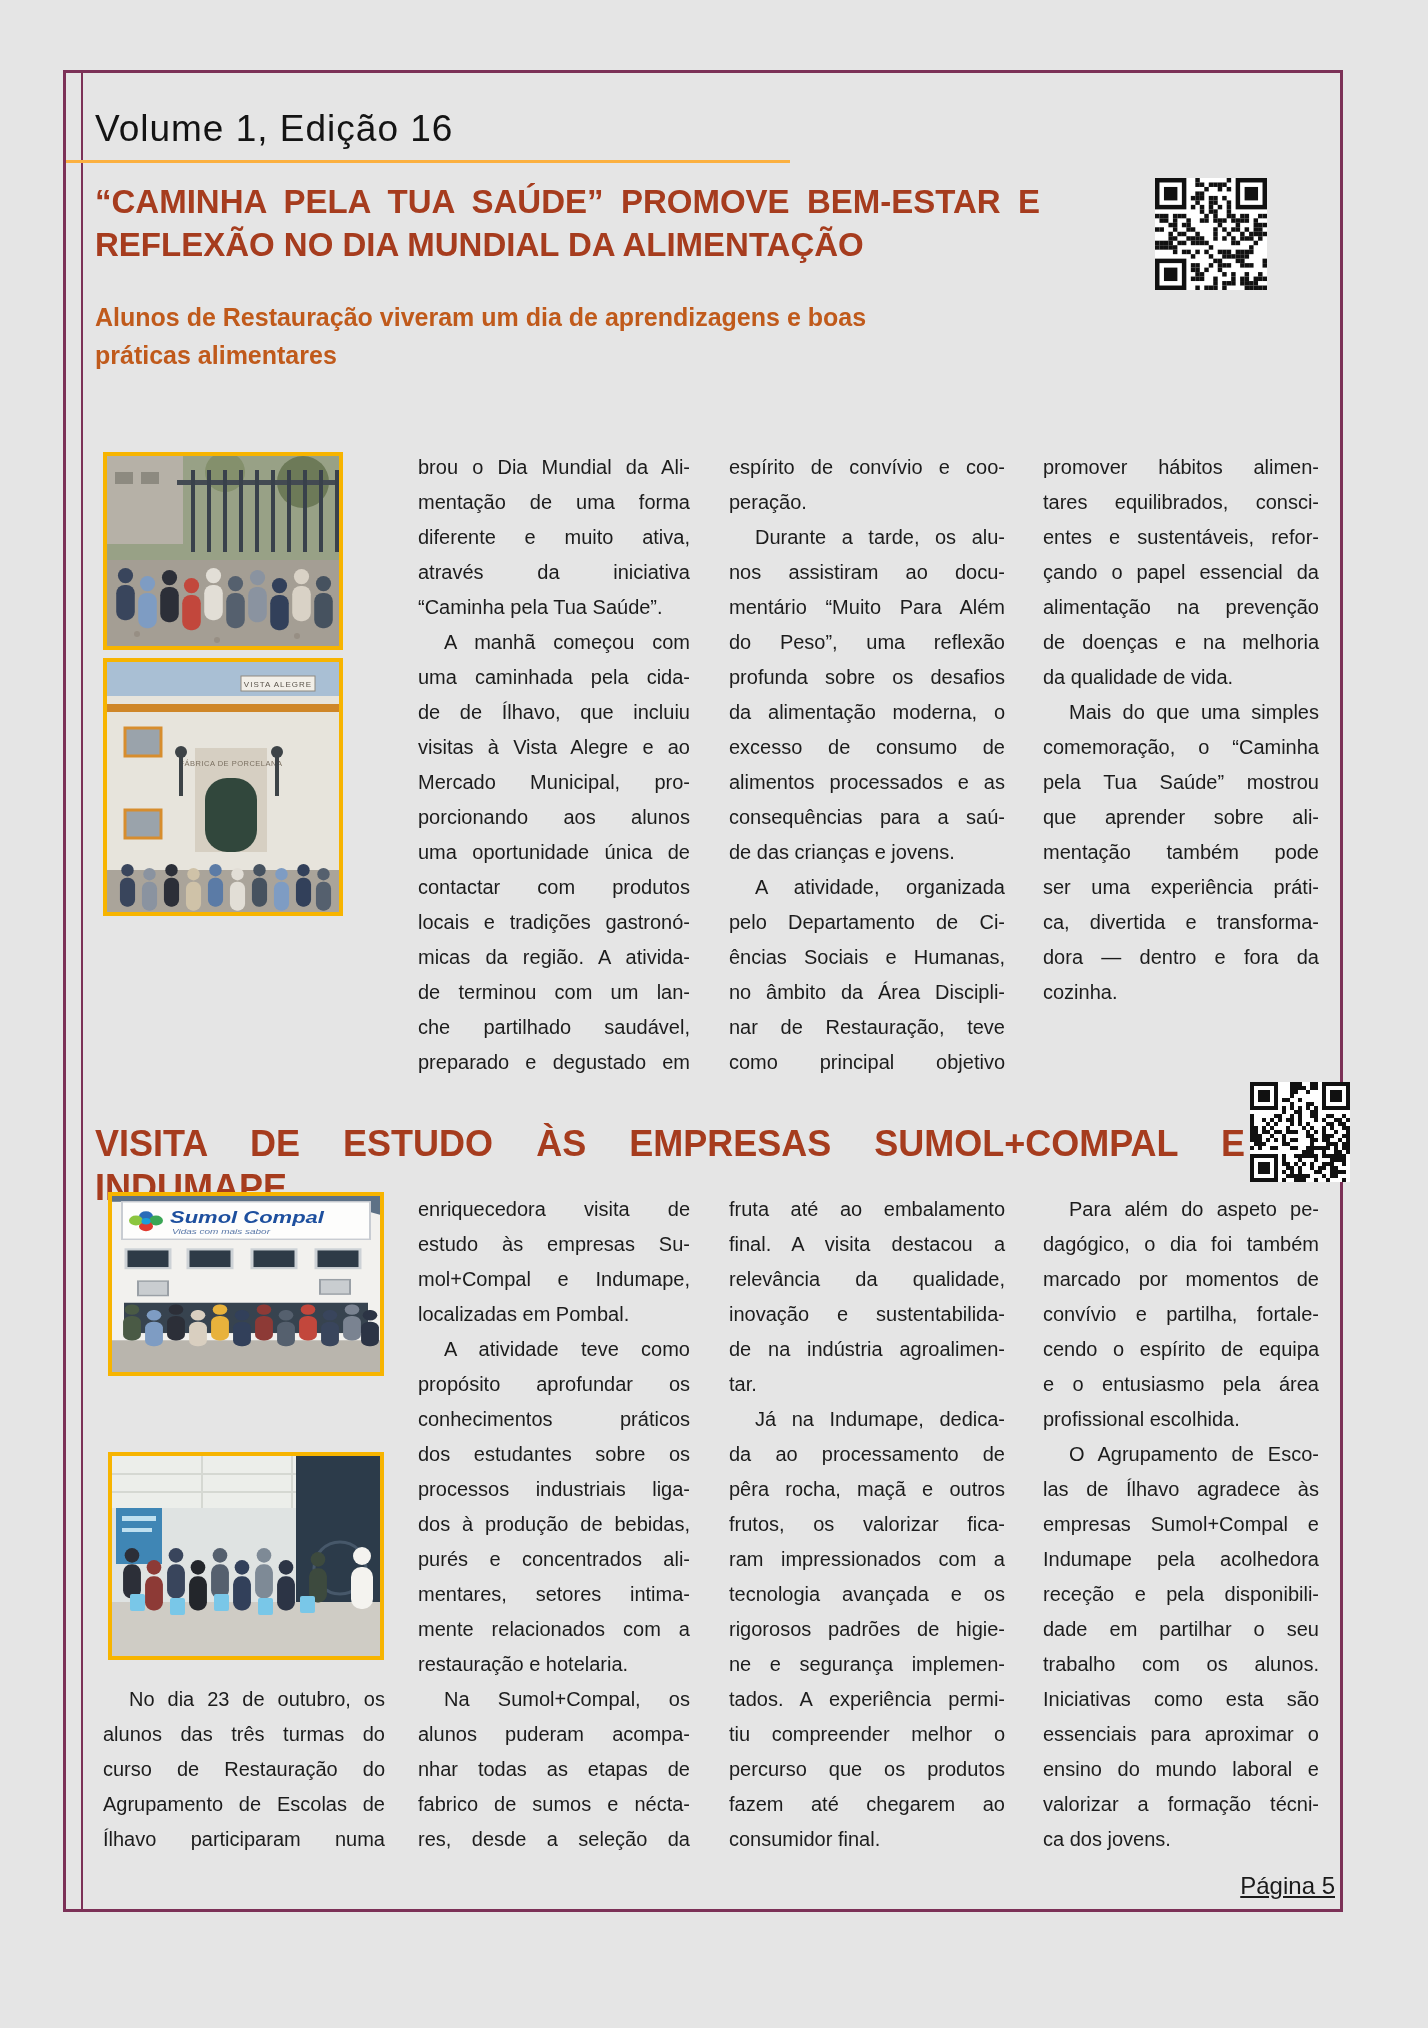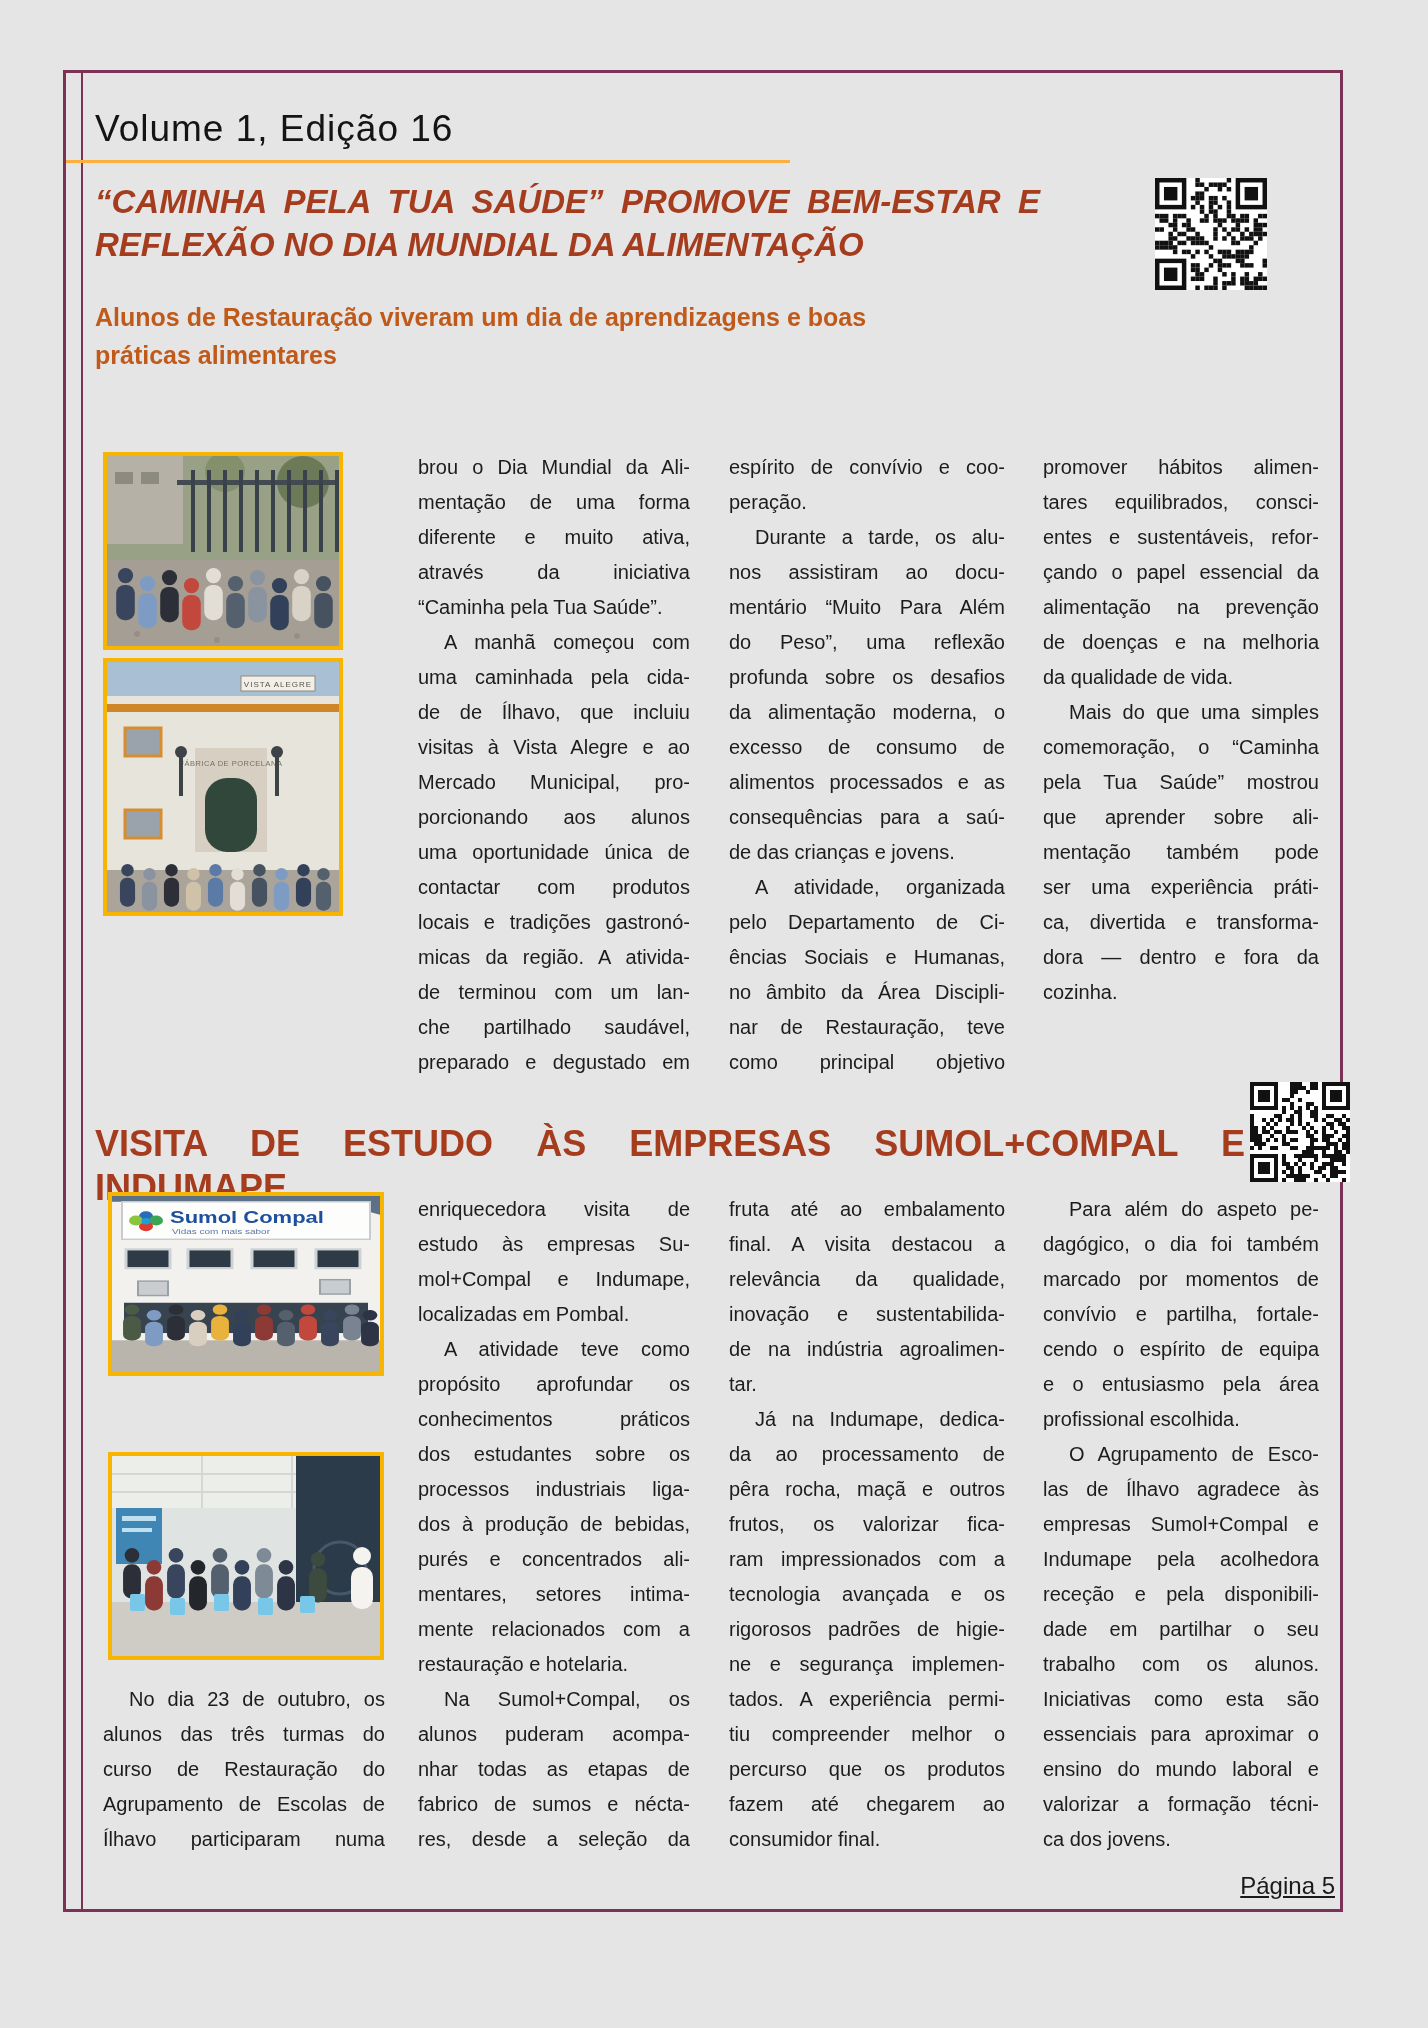--- a/index.html
+++ b/index.html
@@ -7,21 +7,21 @@
     position:relative;width:1428px;height:2028px;background:#e5e5e5;
     font-family:"Liberation Sans",sans-serif;overflow:hidden;
   }
   .abs{position:absolute;}
   
   .frame{position:absolute;left:63px;top:70px;width:1274px;height:1836px;
          border:3px solid #7C3157;}
   .frame-inner{position:absolute;left:15px;top:0;bottom:0;width:2px;background:#7C3157;}
   .vol{font-size:37px;font-weight:500;letter-spacing:1px;color:#141414;white-space:nowrap;}
   .rule{height:3px;background:#FBB040;}
-  .h1{color:#A63C1E;font-weight:bold;font-size:33px;line-height:43px;font-style:italic;}
+  .h1{color:#A63C1E;font-weight:bold;font-size:33px;line-height:43px;}
   .h1 .jl{text-align:justify;text-align-last:justify;}
   .h2{color:#A63C1E;font-weight:bold;font-size:36px;line-height:44px;
       text-align:justify;text-align-last:justify;white-space:normal;}
   .sub{color:#C05A1B;font-weight:bold;font-size:25px;line-height:38px;}
   
   .tcol{font-size:20px;line-height:35px;color:#1c1c1c;}
   .tcol .p{margin:0;}
   .tcol .ln{text-align:justify;text-align-last:justify;}
   .tcol .ln.end{text-align-last:left;}
   .tcol .p.ind .ln:first-child{text-indent:26px;}
@@ -637,21 +637,21 @@
         <rect x="2" y="2" width="3" height="3" fill="#111"></rect>
         <rect x="18" y="0" width="7" height="7" fill="#111"></rect>
         <rect x="19" y="1" width="5" height="5" fill="#fff"></rect>
         <rect x="20" y="2" width="3" height="3" fill="#111"></rect>
         <rect x="0" y="18" width="7" height="7" fill="#111"></rect>
         <rect x="1" y="19" width="5" height="5" fill="#fff"></rect>
         <rect x="2" y="20" width="3" height="3" fill="#111"></rect>
       </svg>
   </div>
 
-  <div class="photo" style="left:108px;top:1192px;width:276px;height:184px;">
+  <div class="photo" style="left:108px;top:1192px;width:276px;height:184px;font-style:italic;">
     <svg viewBox="0 0 268 244" preserveAspectRatio="none">
       <rect x="0" y="0" width="268" height="244" fill="#f2f1ee"></rect>
       <rect x="0" y="0" width="268" height="8" fill="#5d7186"></rect>
       <polygon points="200,0 268,0 268,26" fill="#5d7186"></polygon>
       <rect x="10" y="8" width="248" height="52" fill="#fdfdfc" stroke="#c8ccd2" stroke-width="2"></rect>
       <g>
         <circle cx="34" cy="28" r="7" fill="#2b6cb8"></circle>
         <circle cx="44" cy="34" r="7" fill="#3aa655"></circle>
         <circle cx="34" cy="42" r="7" fill="#e03a2f"></circle>
         <circle cx="24" cy="34" r="7" fill="#8bc53f"></circle>

